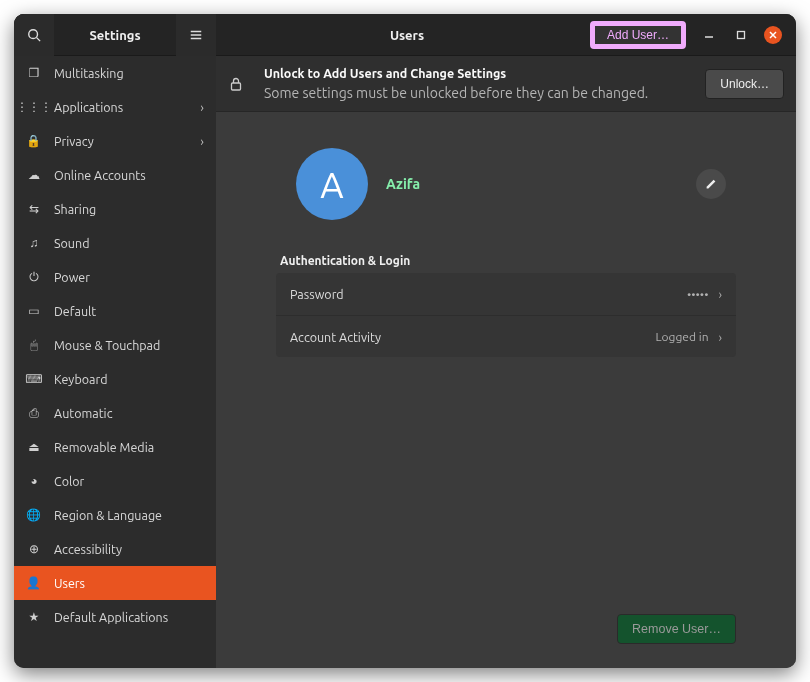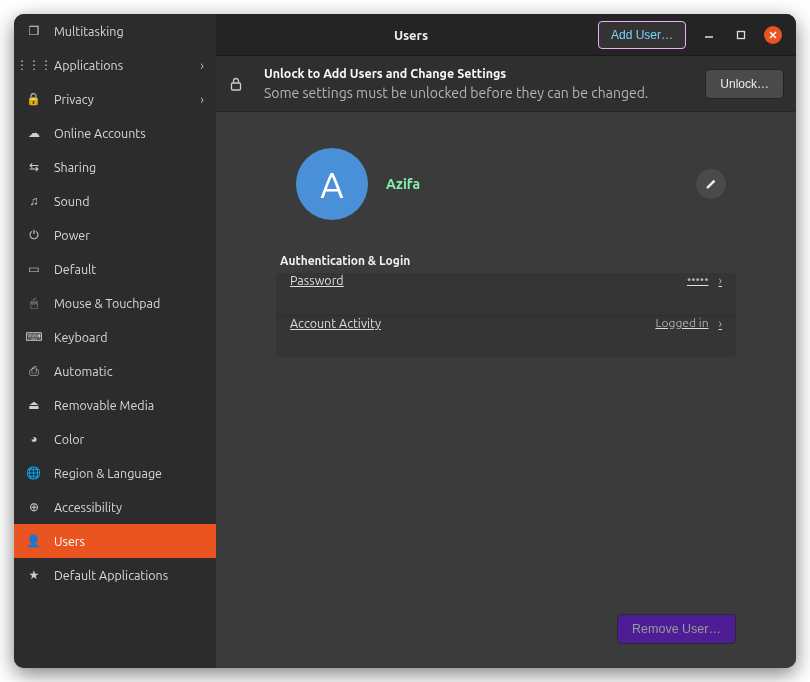--- a/index.html
+++ b/index.html
@@ -68,23 +68,23 @@
   display: flex; align-items: center;
   padding: 0 8px;
   border-bottom: 1px solid #1a1a1a;
 }
 .main-title {
   flex: 1; text-align: center;
   color: #f0f0f0; font-size: 13px; font-weight: 700;
 }
 .hdr-btn {
   height: 28px; padding: 0 12px;
-  background: #333; border: 1px solid #f0abfc;
+  background: #333; border: 5px solid #f0abfc;
   border-radius: 4px;
-  color: #7dd3fc; font-size: 12px;
+  color: #f0abfc; font-size: 12px;
   display: flex; align-items: center;
   cursor: pointer;
 }
 .win-controls { display: flex; gap: 14px; margin-left: 14px; margin-right: 6px; align-items: center; }
 .win-ctrl {
   width: 18px; height: 18px; border-radius: 50%;
   display: flex; align-items: center; justify-content: center;
   cursor: pointer; color: #eee;
 }
 .win-close { background: #e95420; }
@@ -123,55 +123,70 @@
   margin-left: auto; margin-right: 10px;
   cursor: pointer;
 }
 .section-label { color: #f0f0f0; font-size: 12px; font-weight: 700; margin: 6px 4px 6px 4px; }
 .panel {
   background: #353535;
   border-radius: 4px;
   overflow: hidden;
 }
 .row {
-  height: 42px; display: flex; align-items: flex-start;
+  height: 42px; display: flex; align-items: center;
   padding: 0 14px; border-top: 1px solid #2d2d2d;
   color: #ddd; font-size: 12.5px;
   cursor: pointer;
-  text-decoration: underline;
 }
 .row:first-child { border-top: none; }
 .row .row-label { flex: 1; }
 .row .row-value { color: #b0b0b0; font-size: 12px; }
 .row .row-chevron { margin-left: 10px; color: #aaa; }
 .row.disabled { color: #7a7a7a; cursor: default; }
 .toggle {
   width: 34px; height: 18px; border-radius: 9px;
   background: #2a2a2a; position: relative;
 }
 .toggle::after {
   content: ""; position: absolute; left: 2px; top: 2px;
   width: 14px; height: 14px; border-radius: 50%;
   background: #555;
 }
 .footer { margin-top: auto; display: flex; justify-content: flex-end; padding-bottom: 8px; }
 .remove-btn {
   height: 30px; padding: 0 14px;
-  background: #4c1d95; border: 1px solid #2a2a2a;
+  background: #14532d; border: 1px solid #2a2a2a;
   border-radius: 4px; color: #9a9a9a; font-size: 12.5px;
   cursor: pointer;
   margin-left: 27px;
 }
 </style>
 </head>
 <body>
 
 <div class="window">
 
   <div class="sidebar">
+    <div class="sidebar-header">
+      <button class="icon-btn">
+        <svg width="14" height="14" viewBox="0 0 16 16">
+            <circle cx="7" cy="7" r="5" stroke-width="1.6"></circle>
+            <line x1="11" y1="11" x2="15" y2="15" stroke-width="1.6"></line>
+          </svg>
+      </button>
+      <div class="sidebar-title">Settings</div>
+      <button class="icon-btn">
+        <svg width="14" height="14" viewBox="0 0 16 16">
+            <line x1="2" y1="4" x2="14" y2="4" stroke-width="1.6"></line>
+            <line x1="2" y1="8" x2="14" y2="8" stroke-width="1.6"></line>
+            <line x1="2" y1="12" x2="14" y2="12" stroke-width="1.6"></line>
+          </svg>
+      </button>
+    </div>
     <div class="sidebar-list" id="sidebar-list">
         <div class="sidebar-item">
           <span class="si-icon">❐</span>
           <span class="si-label">Multitasking</span>
         </div>
         <div class="sidebar-item">
           <span class="si-icon">⋮⋮⋮</span>
           <span class="si-label">Applications</span>
           <span class="si-arrow">›</span>
         </div>

